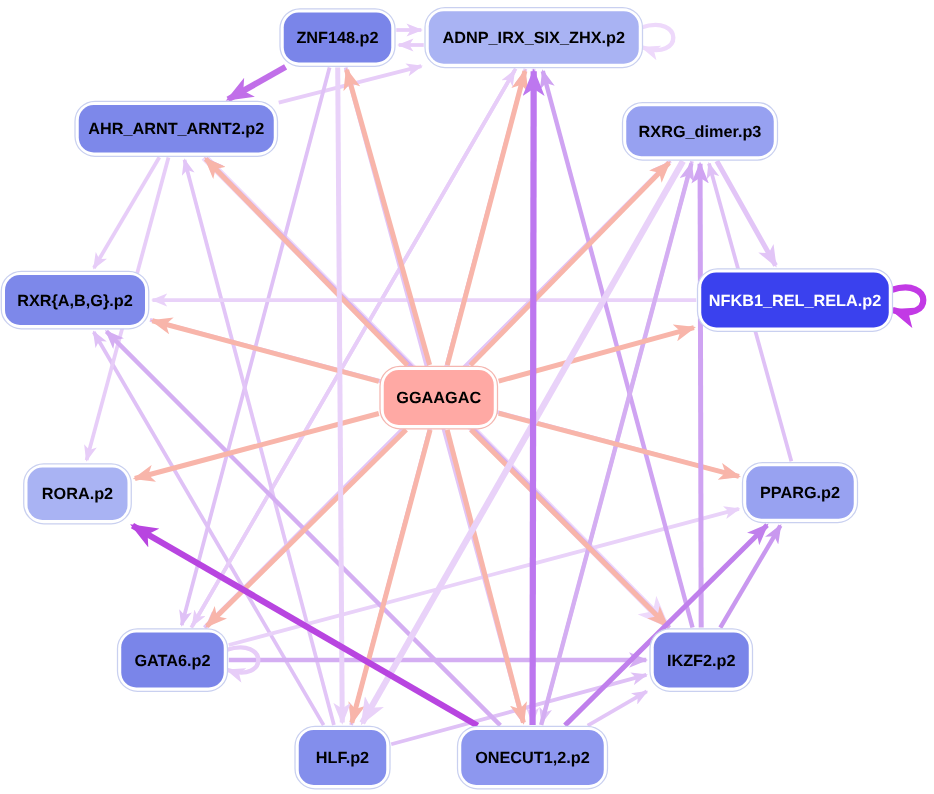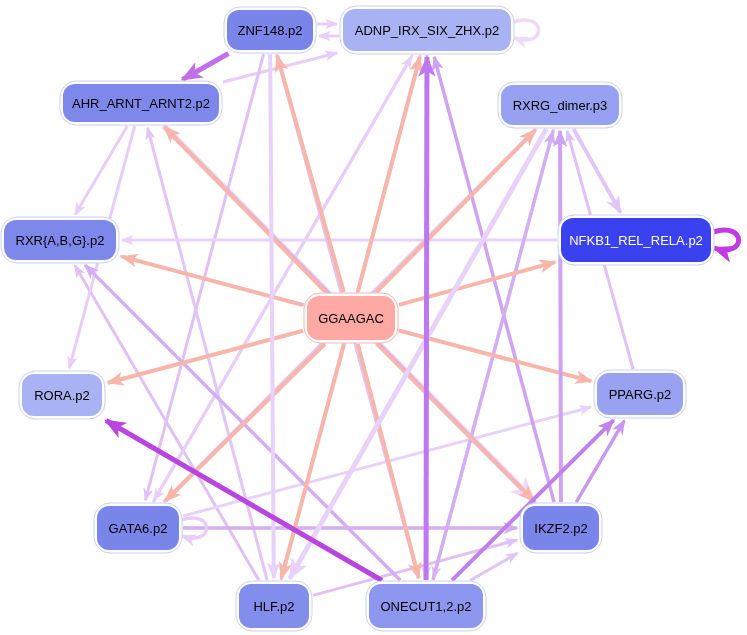--- a/index.html
+++ b/index.html
@@ -3,20 +3,21 @@
 <meta charset="utf-8">
 <style>
   html, body { margin: 0; padding: 0; background: #ffffff; }
   .viewport {
     position: relative;
     width: 747px;
     height: 635px;
     background: #ffffff;
     overflow: hidden;
     font-family: "Liberation Sans", sans-serif;
+    font-weight: bold;
   }
   svg { display: block; }
   svg text {
     font-family: "Liberation Sans", sans-serif;
     font-size: 13px;
     pointer-events: none;
   }
   .edge { fill: none; }
   .node-group { cursor: pointer; }
 </style>

